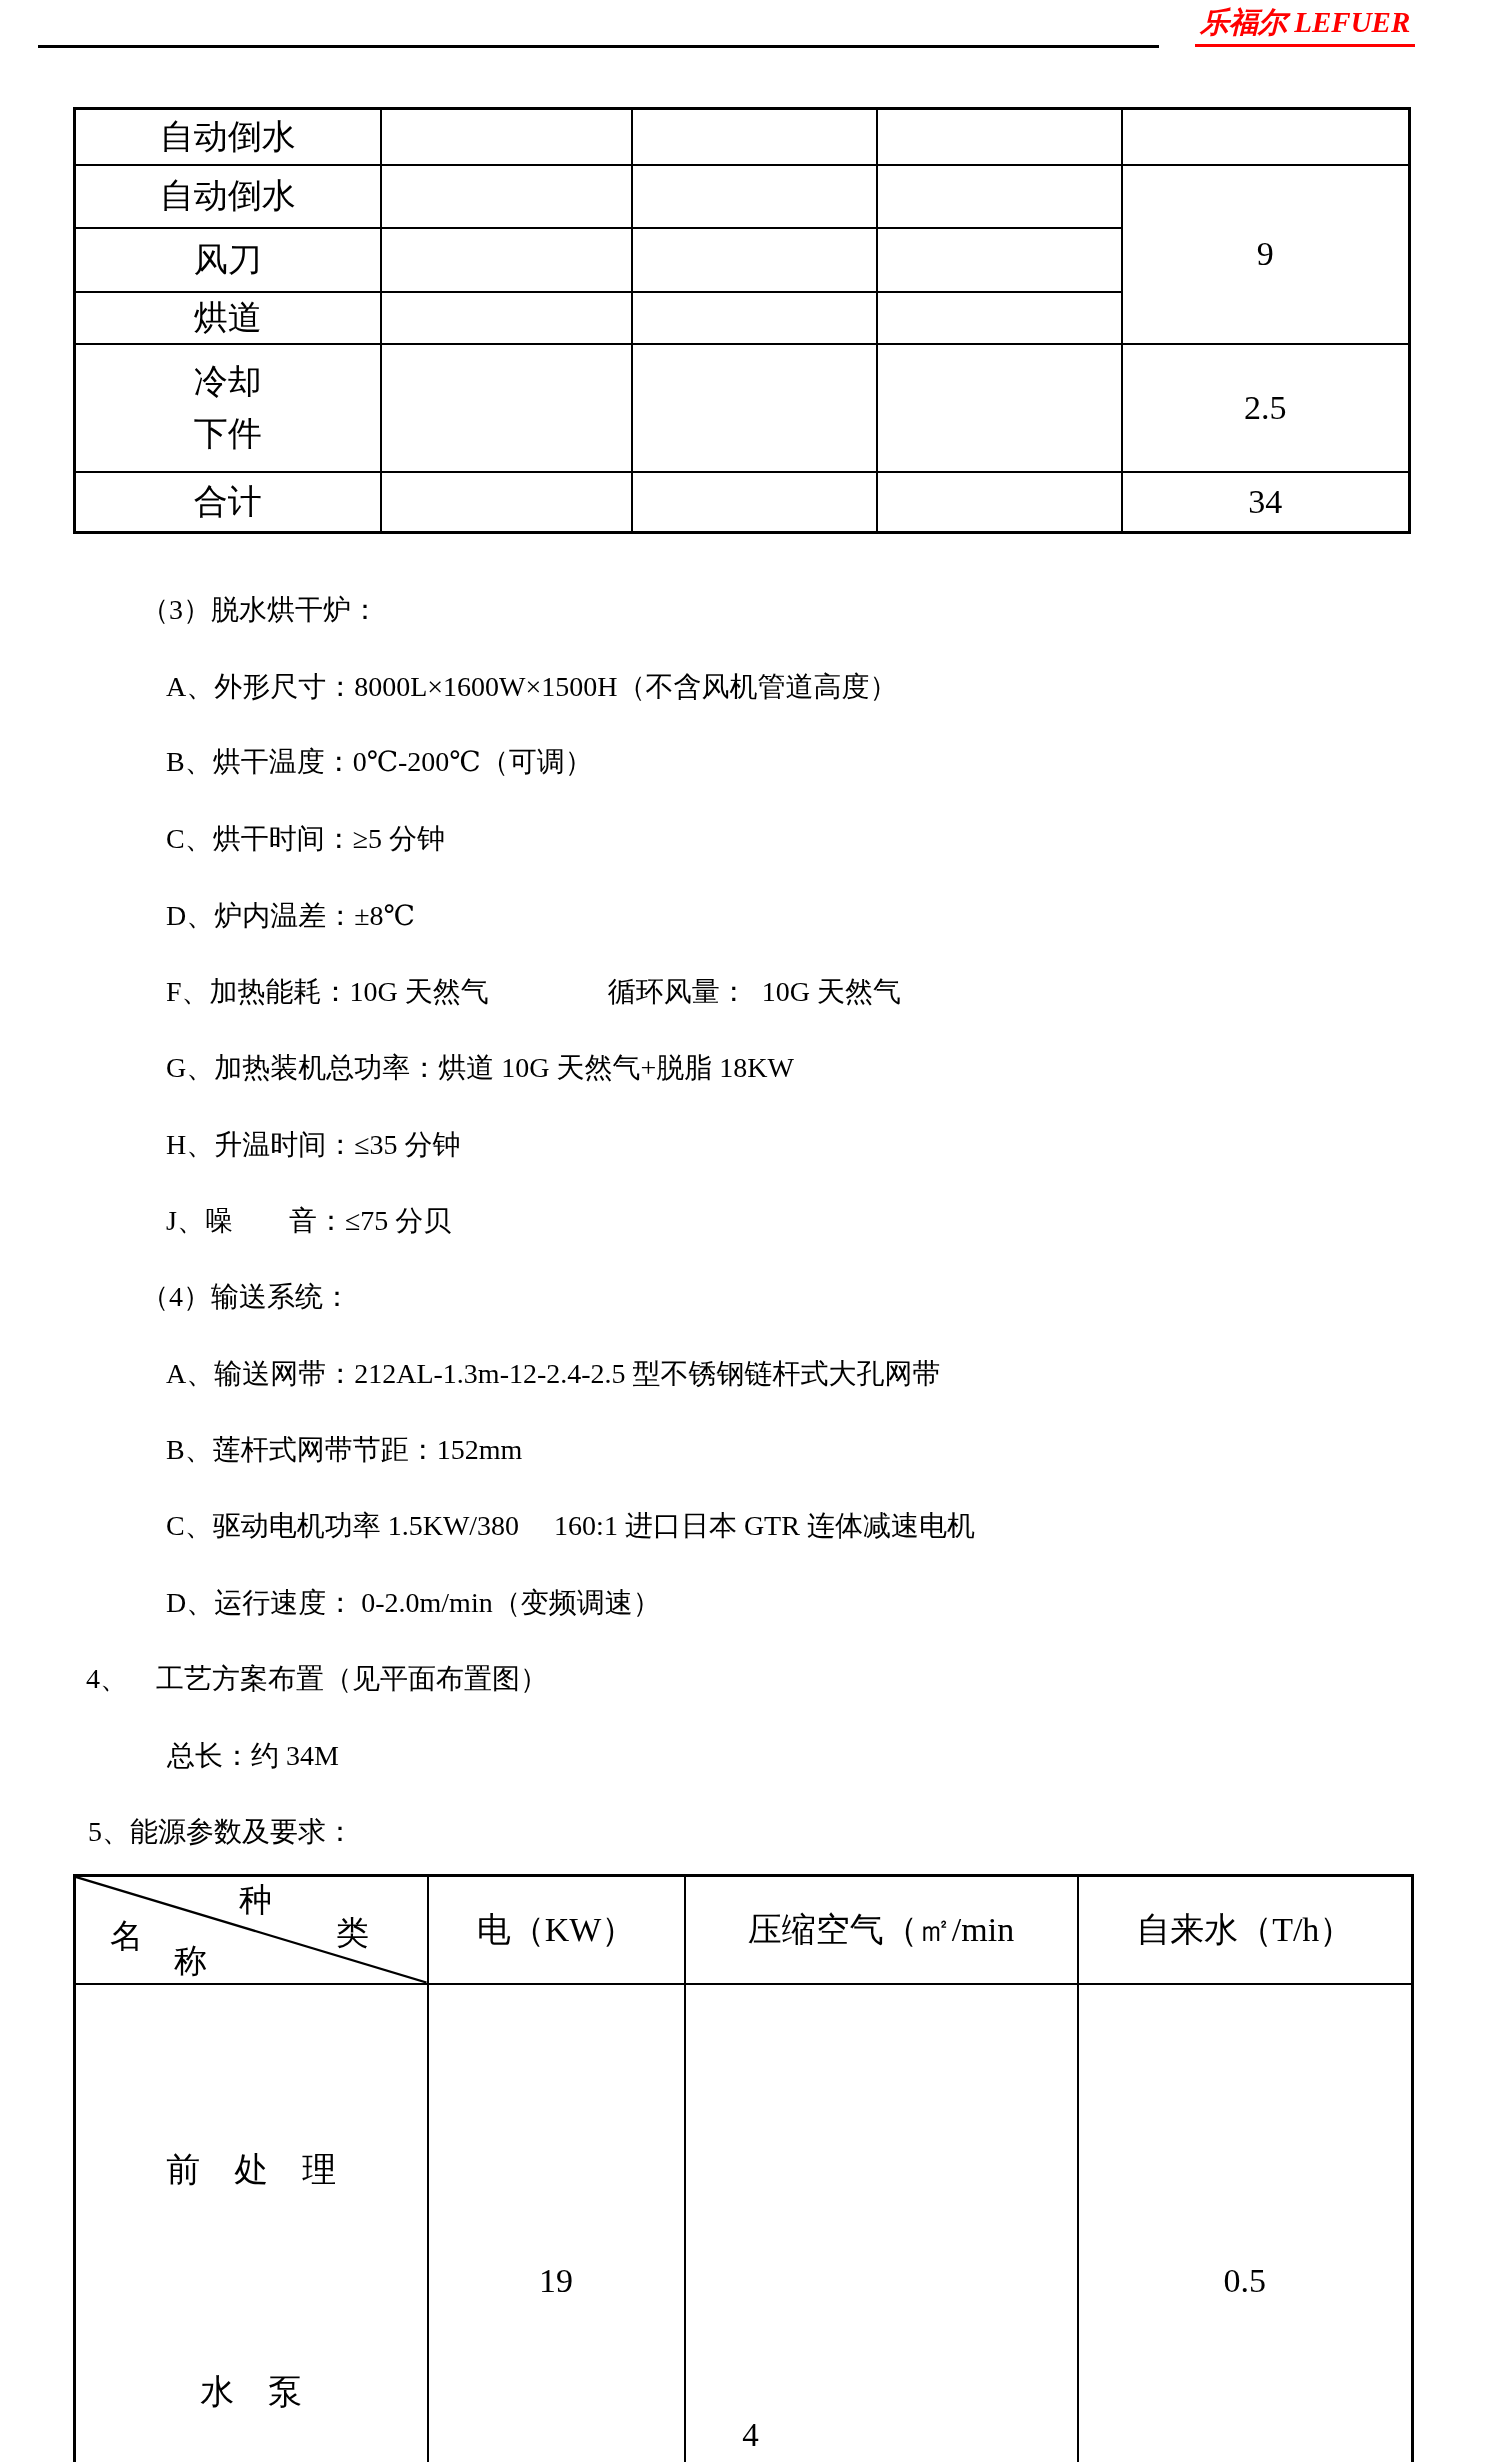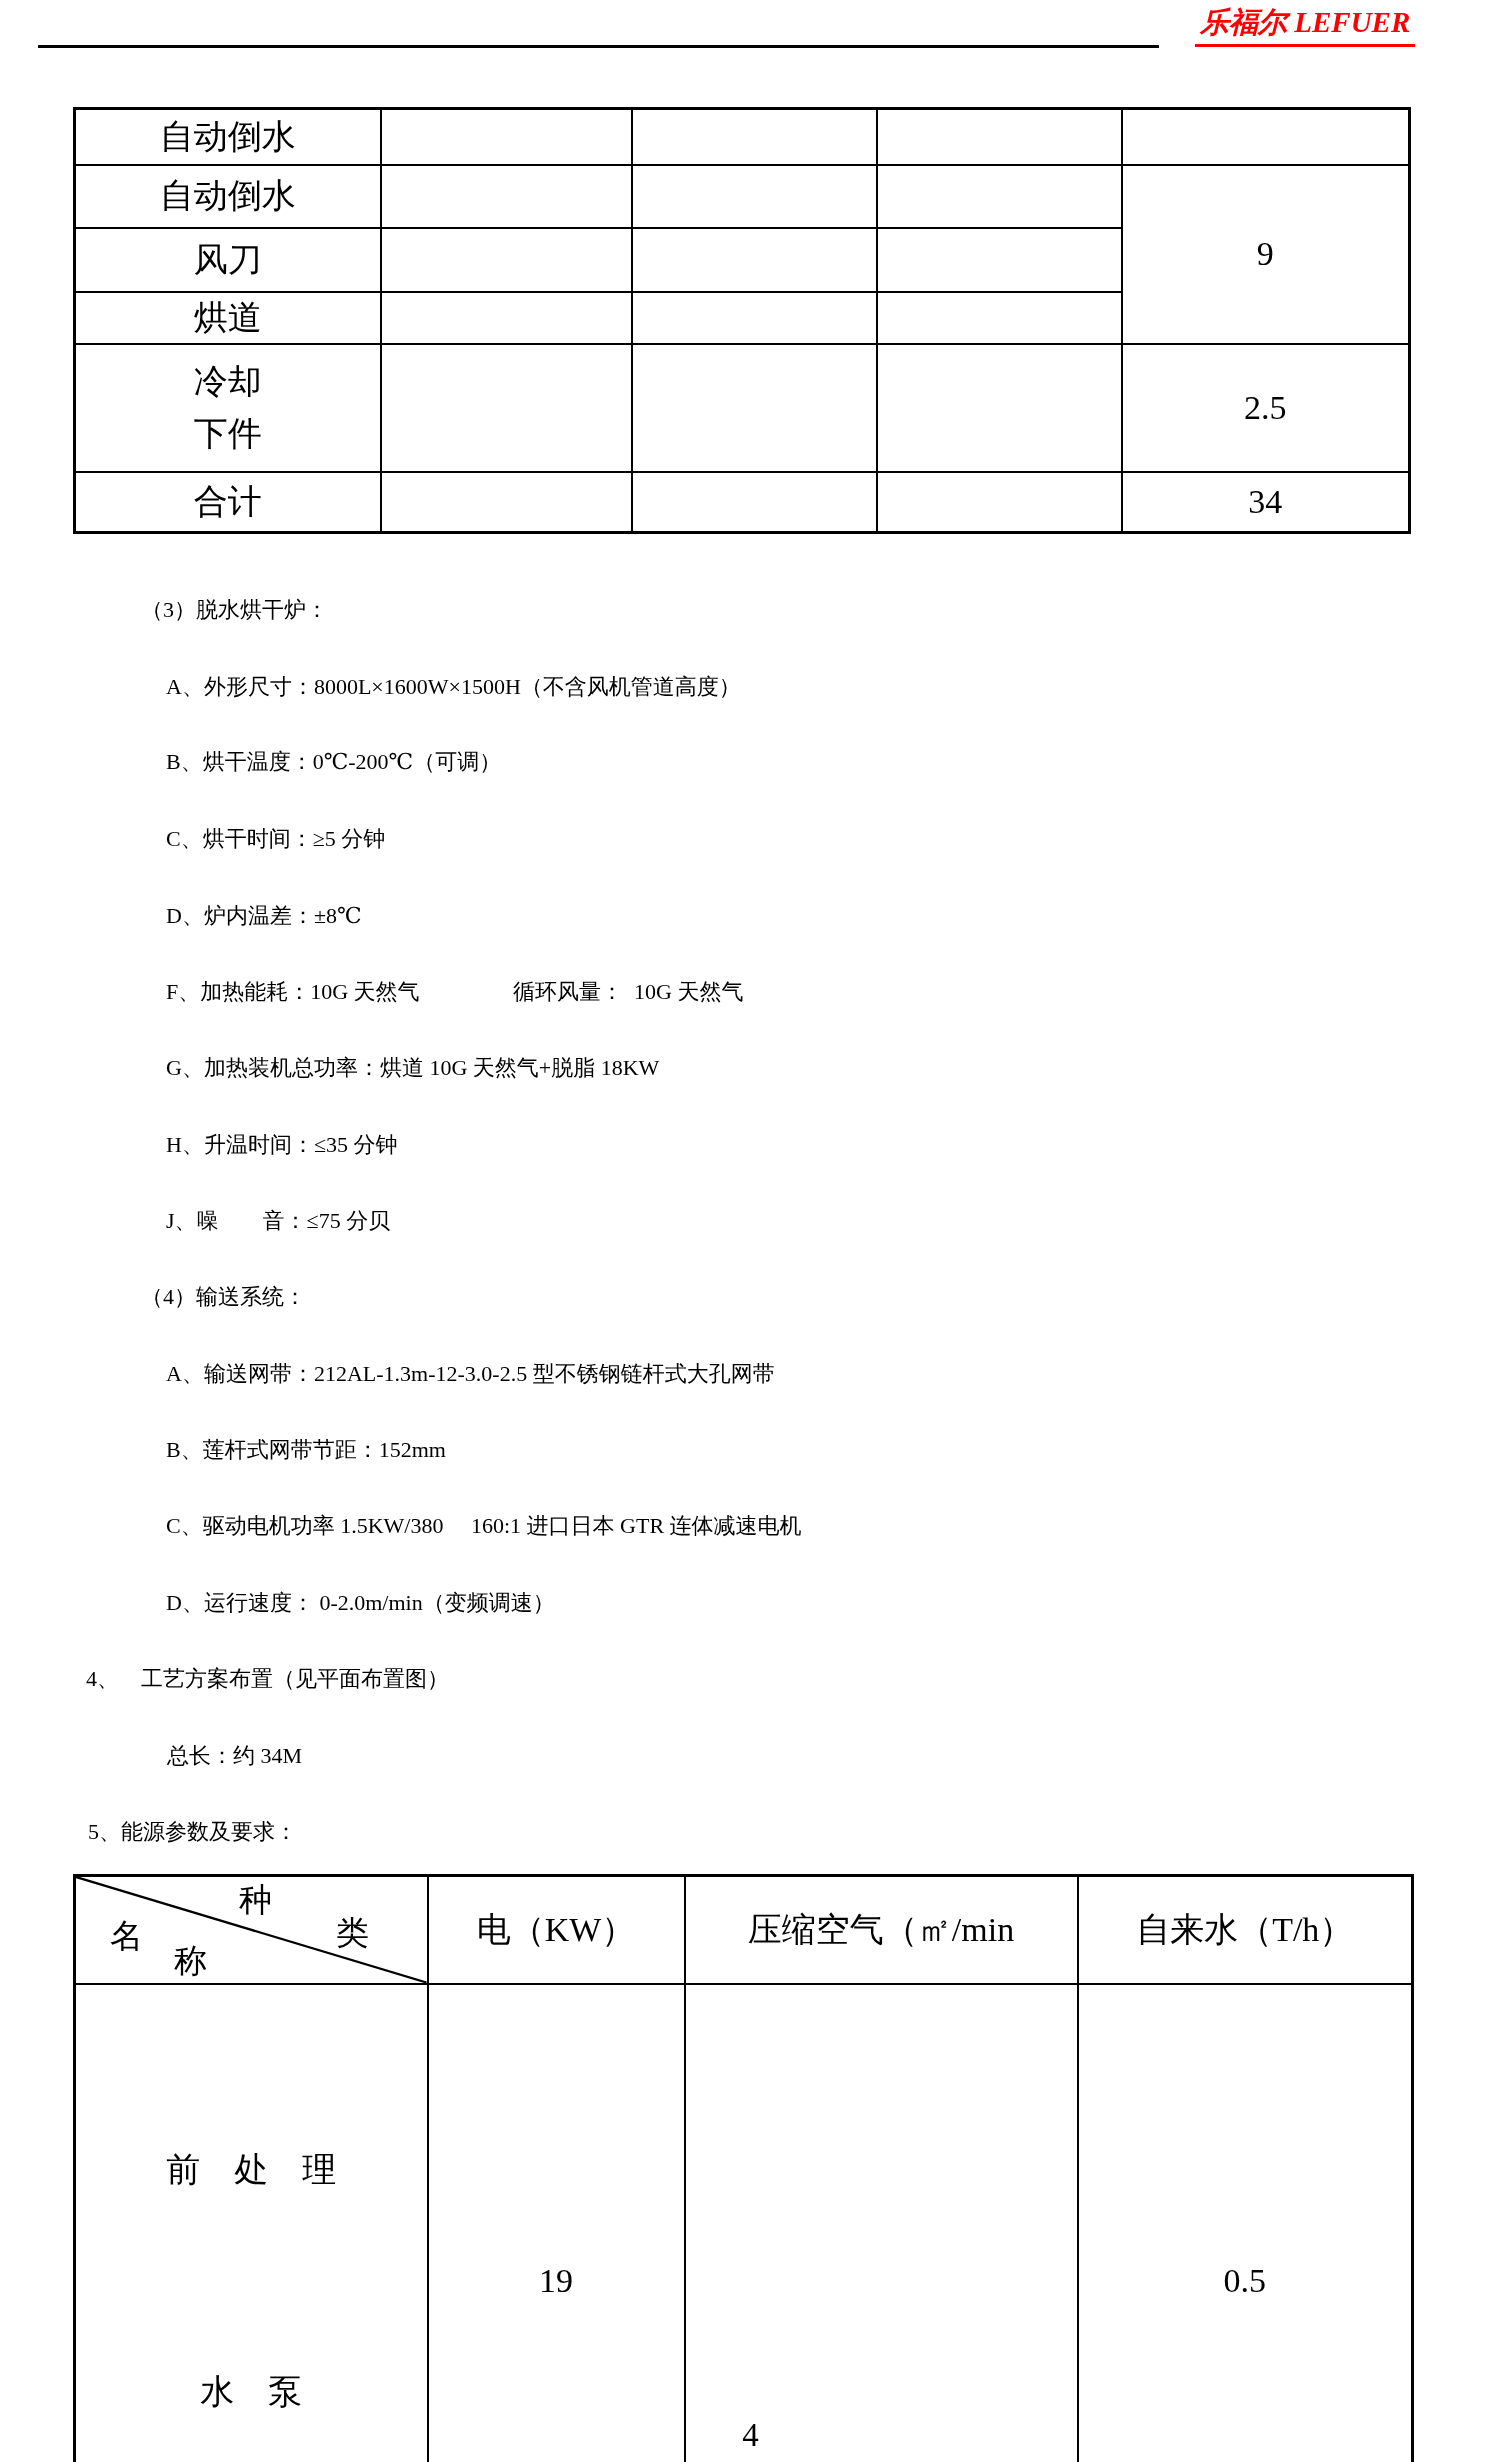--- a/index.html
+++ b/index.html
@@ -55,21 +55,21 @@
   .corner{position:relative;}
   .corner svg{position:absolute;left:0;top:0;width:100%;height:100%;}
   .corner .c{position:absolute;font-size:33px;line-height:34px;}
   .c-kind1{left:163px;top:6.3px;}
   .c-kind2{left:260px;top:39px;}
   .c-name1{left:34px;top:42px;}
   .c-name2{left:98px;top:67px;}
   
   .tline{
     position:absolute;
-    font-size:22px;
+    font-size:28px;
     line-height:38px;
     white-space:pre;
   }
   
   .pagenum{
     position:absolute;
     top:2417px;left:0;width:100%;
     text-align:center;
     font-size:33px;
   }
@@ -140,21 +140,21 @@
   <div class="tline" style="top:591px;left:141px">（3）脱水烘干炉：</div>
   <div class="tline" style="top:668px;left:166px">A、外形尺寸：8000L×1600W×1500H（不含风机管道高度）</div>
   <div class="tline" style="top:743px;left:166px">B、烘干温度：0℃-200℃（可调）</div>
   <div class="tline" style="top:820px;left:166px">C、烘干时间：≥5 分钟</div>
   <div class="tline" style="top:897px;left:166px">D、炉内温差：±8℃</div>
   <div class="tline" style="top:973px;left:166px">F、加热能耗：10G 天然气　　　　 循环风量：  10G 天然气</div>
   <div class="tline" style="top:1049px;left:166px">G、加热装机总功率：烘道 10G 天然气+脱脂 18KW</div>
   <div class="tline" style="top:1126px;left:166px">H、升温时间：≤35 分钟</div>
   <div class="tline" style="top:1202px;left:166px">J、噪　　音：≤75 分贝</div>
   <div class="tline" style="top:1278px;left:141px">（4）输送系统：</div>
-  <div class="tline" style="top:1355px;left:166px">A、输送网带：212AL-1.3m-12-3.0-2.5 型不锈钢链杆式大孔网带</div>
+  <div class="tline" style="top:1355px;left:166px">A、输送网带：212AL-1.3m-12-2.4-2.5 型不锈钢链杆式大孔网带</div>
   <div class="tline" style="top:1431px;left:166px">B、莲杆式网带节距：152mm</div>
   <div class="tline" style="top:1507px;left:166px">C、驱动电机功率 1.5KW/380　 160:1 进口日本 GTR 连体减速电机</div>
   <div class="tline" style="top:1584px;left:166px">D、运行速度： 0-2.0m/min（变频调速）</div>
   <div class="tline" style="top:1660px;left:86px">4、　工艺方案布置（见平面布置图）</div>
   <div class="tline" style="top:1737px;left:167px">总长：约 34M</div>
   <div class="tline" style="top:1813px;left:88px">5、能源参数及要求：</div>
 
   <table class="t2">
     <colgroup>
       <col style="width:353px">

